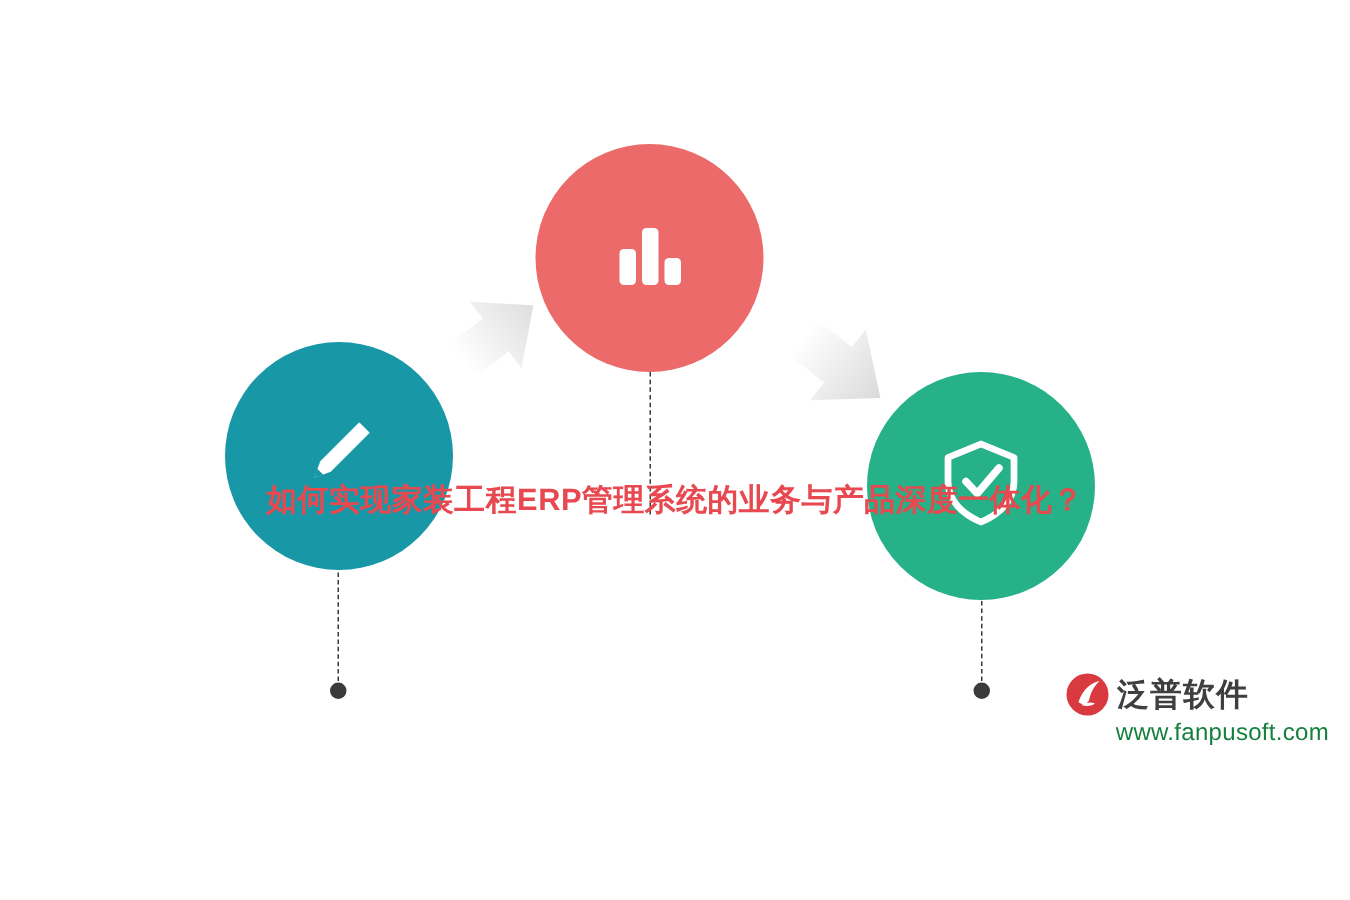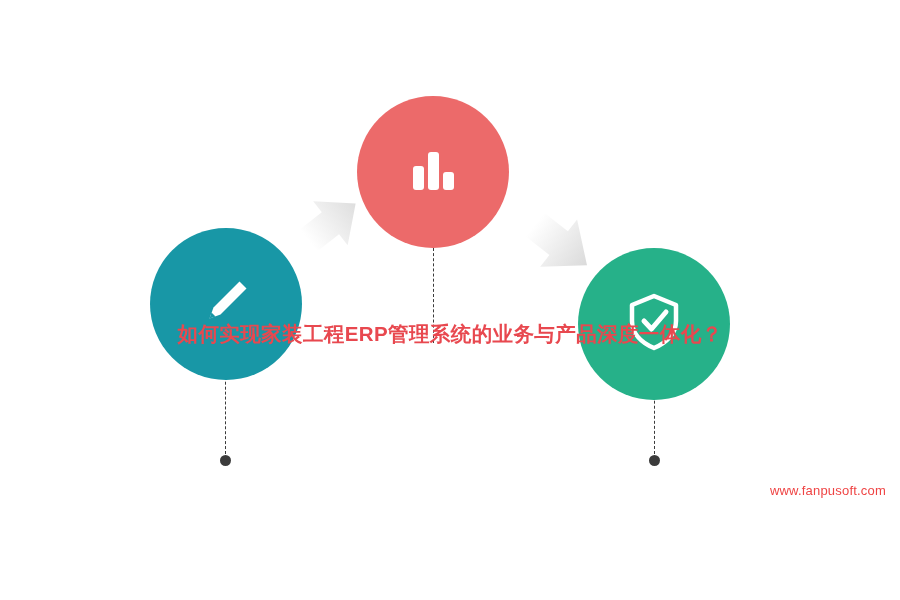--- a/index.html
+++ b/index.html
@@ -121,22 +121,22 @@
     height: 30px;
     margin-right: 5px;
   }
   #wm-name {
     font-size: 21px;
     font-weight: bold;
     color: #3f3f3f;
     letter-spacing: 1px;
   }
   #wm-url {
-    font-size: 13px;
-    color: #ef4444;
+    font-size: 16px;
+    color: #15803d;
     margin-top: 2px;
     margin-left: 34px;
     letter-spacing: 0.2px;
   }
 </style>
 </head>
 <body>
 
 <div id="stage">
 
@@ -194,16 +194,26 @@
       <svg width="70" height="70" viewBox="0 0 70 70" aria-hidden="true">
         <path d="M35 9 L57 18 L57 34 C57 47 47 56 35 61 C23 56 13 47 13 34 L13 18 Z" fill="none" stroke="#ffffff" stroke-width="4.5" stroke-linejoin="round"></path>
         <path d="M25 34 L32.5 42 L47 25" fill="none" stroke="#ffffff" stroke-width="5" stroke-linecap="round" stroke-linejoin="round"></path>
       </svg>
     </span>
   </div>
 
   <div id="headline">如何实现家装工程ERP管理系统的业务与产品深度一体化？</div>
 
   <div id="watermark">
+    <div id="wm-top">
+      <span id="wm-mark">
+        <svg width="30" height="30" viewBox="0 0 30 30" aria-hidden="true">
+          <circle cx="15" cy="15" r="14" fill="#d93a3f"></circle>
+          <path d="M9 20 C12 11 18 7 23 6 C19 10 17 14 16 19 C14 22 11 22 9 20 Z" fill="#ffffff"></path>
+          <path d="M11 22 C14 20 17 20 20 21 C17 23 14 23 11 22 Z" fill="#ffffff"></path>
+        </svg>
+      </span>
+      <span id="wm-name">泛普软件</span>
+    </div>
     <div id="wm-url">www.fanpusoft.com</div>
   </div>
 
 </div>
 
 </body></html>

